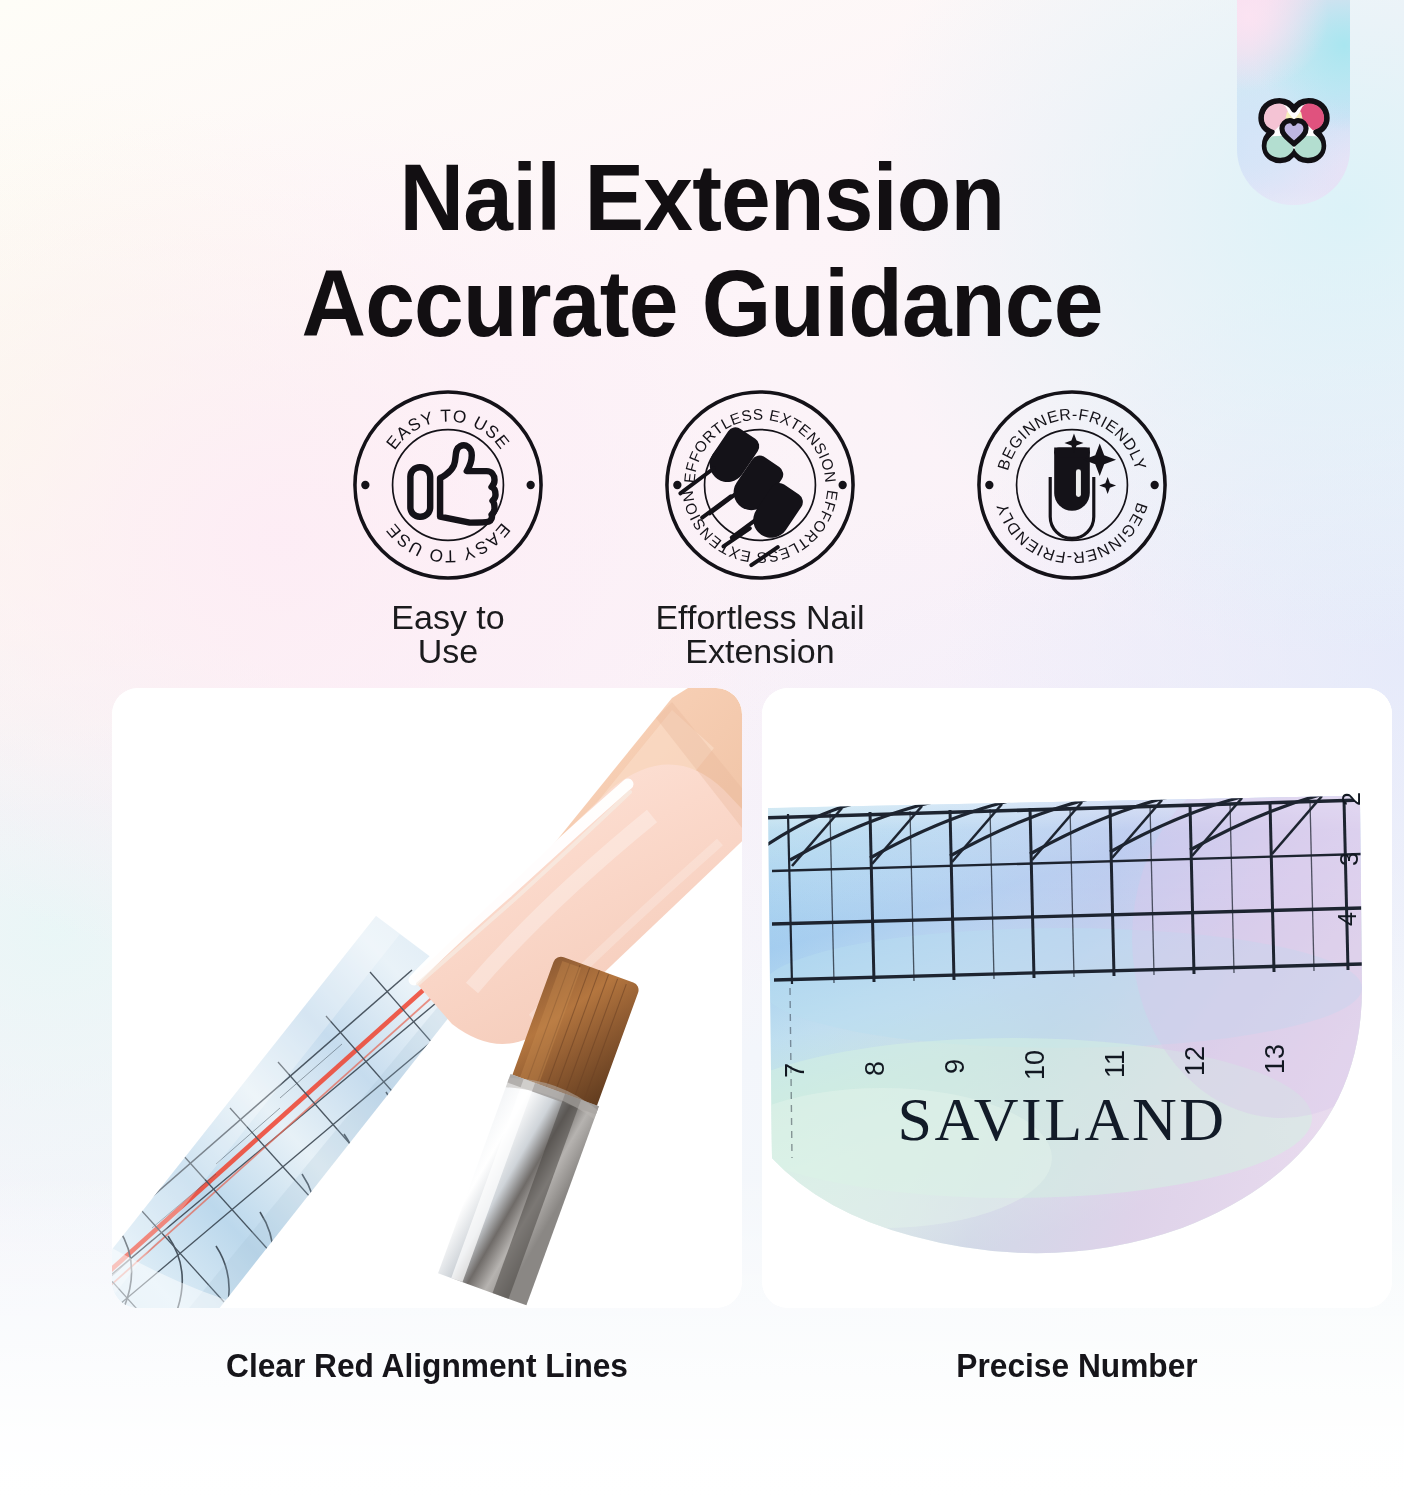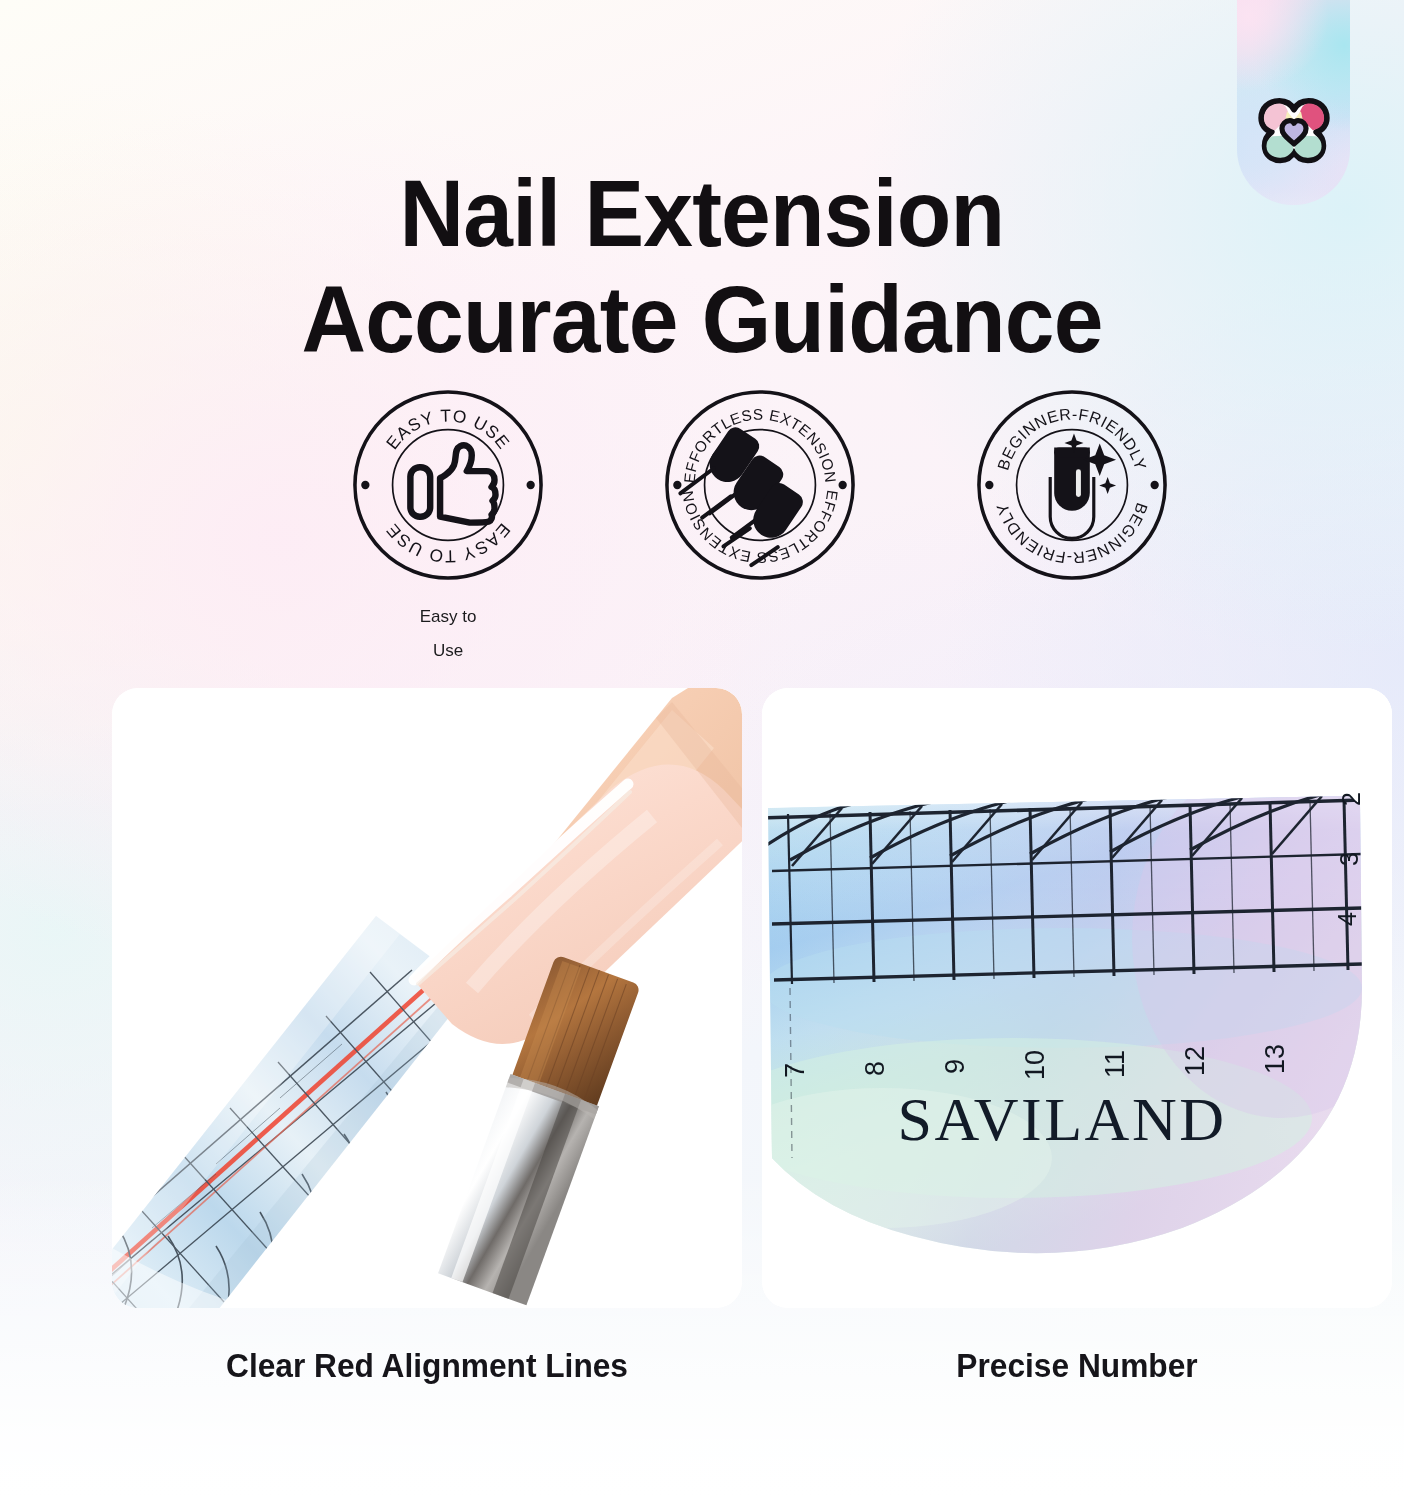--- a/index.html
+++ b/index.html
@@ -51,21 +51,20 @@
       radial-gradient(ellipse 150px 130px at 90% 92%, #e6e2f6 0%, rgba(230,226,246,0) 70%),
       linear-gradient(165deg, #f6dcee 0%, #cfe9f4 40%, #c9e3f6 62%, #eae6f7 86%, #f4f6fb 100%);
   }
   #logo-mark { position: absolute; left: 14px; top: 82px; }
 
   
   #title-block {
     position: absolute;
     top: 144px; left: 0; width: 1404px;
     text-align: center;
-    margin-top: 16px;
   }
   .title-line {
     font-family: "Liberation Sans Narrow", "Liberation Sans", sans-serif;
     font-weight: 700;
     color: #120f12;
     letter-spacing: -0.8px;
     transform: scaleX(0.94);
     transform-origin: center;
   }
   #title-line-1 { font-size: 95px; line-height: 106px; }
@@ -76,21 +75,21 @@
     position: absolute;
     top: 386px; left: 330px;
     width: 860px;
     display: flex;
     justify-content: space-between;
   }
   .badge-item { width: 236px; text-align: center; }
   .badge-seal { display: block; margin: 0 auto; }
   .badge-label {
     margin-top: 16px;
-    font-size: 17px;
+    font-size: 34px;
     line-height: 34px;
     color: #1b1b1d;
     font-family: "Liberation Sans", sans-serif;
     white-space: pre-line;
   }
 
   
   #cards {
     position: absolute;
     top: 688px; left: 112px;
@@ -211,20 +210,22 @@
             <path d="M88 112 L74 152" stroke="#141218" stroke-width="4" fill="none" stroke-linecap="round"></path>
             <path d="M96 60 h18 a9 9 0 0 1 9 9 v28 a18 18 0 0 1 -36 0 v-28 a9 9 0 0 1 9 -9 z" fill="#141218" transform="translate(-8,14)"></path>
             <path d="M82 126 L70 160" stroke="#141218" stroke-width="4" fill="none" stroke-linecap="round"></path>
             <path d="M118 126 L106 160" stroke="#141218" stroke-width="4" fill="none" stroke-linecap="round"></path>
             <path d="M124 54 h18 a9 9 0 0 1 9 9 v28 a18 18 0 0 1 -36 0 v-28 a9 9 0 0 1 9 -9 z" fill="#141218" transform="translate(-4,32)"></path>
             <path d="M116 142 L104 172" stroke="#141218" stroke-width="4" fill="none" stroke-linecap="round"></path>
             <path d="M150 142 L138 172" stroke="#141218" stroke-width="4" fill="none" stroke-linecap="round"></path>
           </g>
         </g>
       </svg>
+      <div class="badge-label">Effortless Nail
+Extension</div>
     </div>
 
     <div class="badge-item">
       <svg class="badge-seal" width="198" height="198" viewBox="0 0 200 200">
         <defs>
           <path id="arcTop3" d="M 34 100 A 66 66 0 0 1 166 100"></path>
           <path id="arcBot3" d="M 168 100 A 68 68 0 0 1 32 100"></path>
         </defs>
         <circle cx="100" cy="100" r="94" fill="none" stroke="#141218" stroke-width="3.6"></circle>
         <path d="M 44 100 A 56 56 0 0 1 156 100" fill="none" stroke="#141218" stroke-width="1.7"></path>

